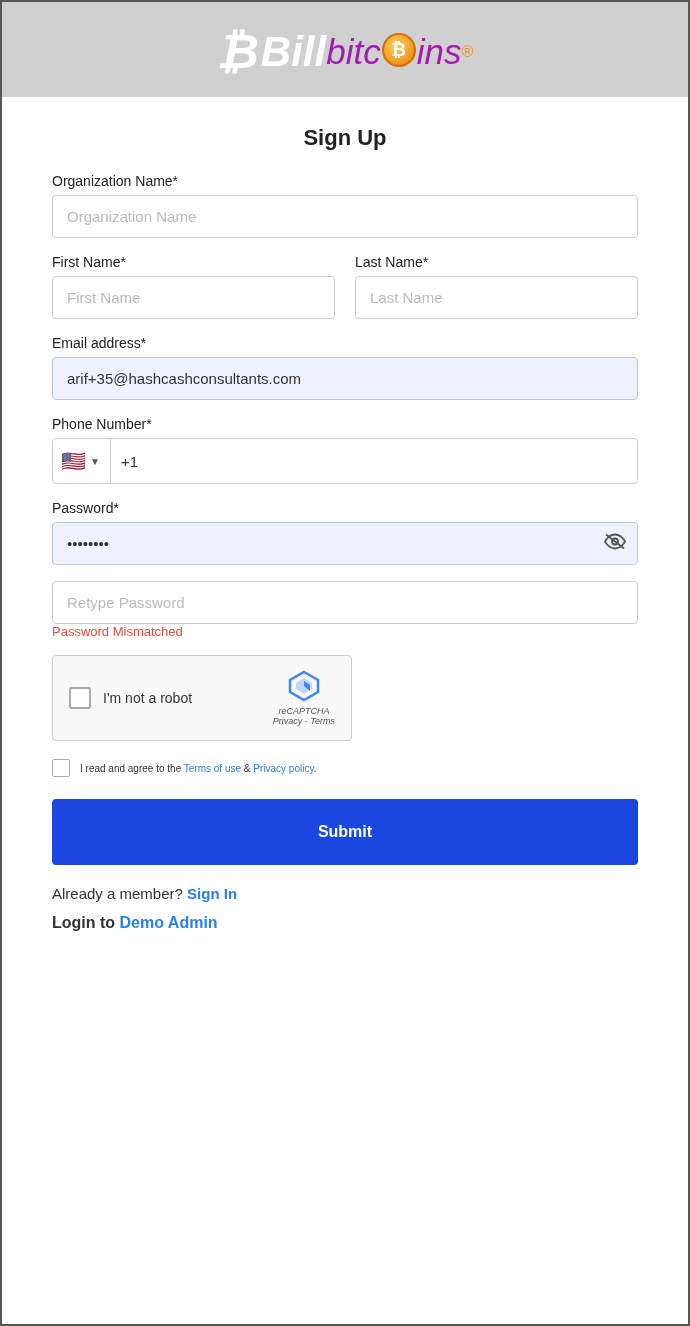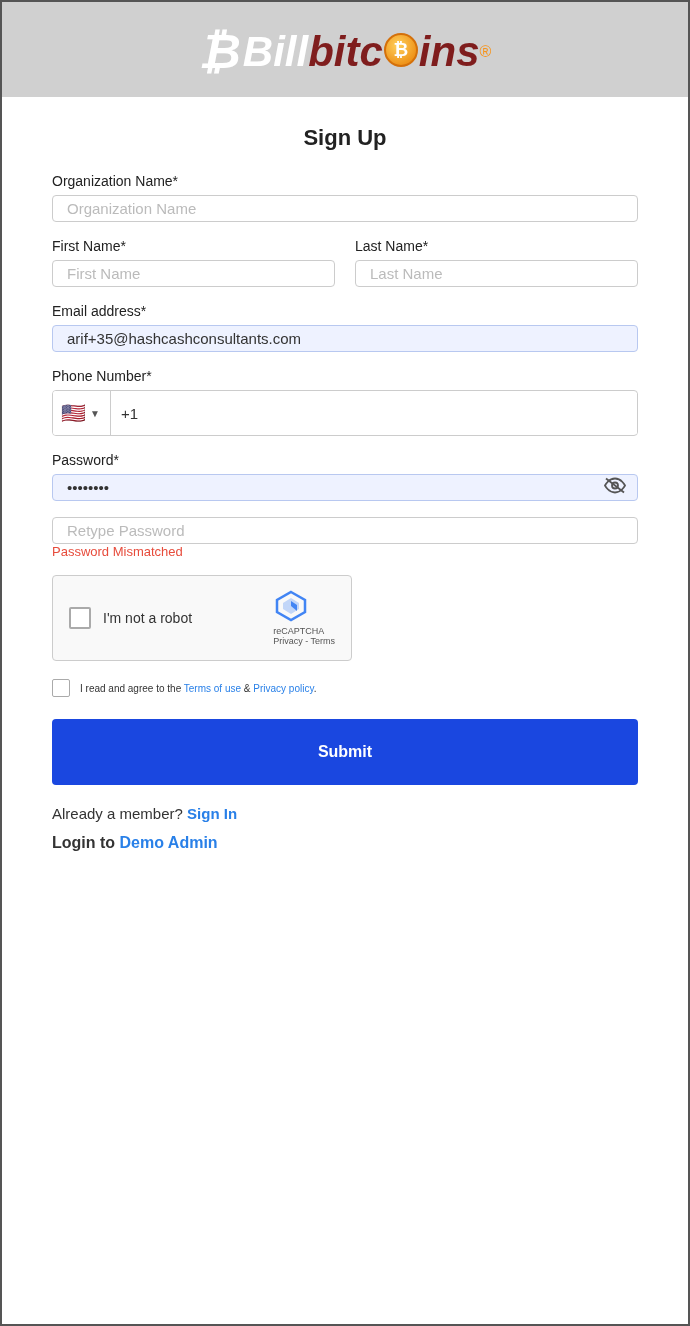--- a/index.html
+++ b/index.html
@@ -39,21 +39,21 @@
       margin-bottom: 16px;
     }
     .field-label {
       font-size: 14px;
       color: #222;
       margin-bottom: 6px;
       display: block;
     }
     .field-input {
       width: 100%;
-      padding: 4px 14px;
+      padding: 12px 14px;
       border: 1.5px solid #ccc;
       border-radius: 4px;
       font-size: 15px;
       color: #333;
       outline: none;
       background: #fff;
     }
     .field-input::placeholder {
       color: #bbb;
     }
@@ -144,20 +144,22 @@
       border: 2px solid #aaa;
       background: #fff;
       border-radius: 2px;
       cursor: pointer;
     }
     .recaptcha-label {
       font-size: 14px;
       color: #333;
     }
     .recaptcha-right {
+      text-align: center;
+      font-style: italic;
     }
     .recaptcha-brand {
       font-size: 9px;
       color: #555;
       display: block;
     }
     .terms-row {
       display: flex;
       align-items: center;
       gap: 10px;
@@ -223,23 +225,23 @@
       font-style: italic;
       margin-right: 2px;
     }
     .logo-bill-part {
       color: #fff;
       font-size: 42px;
       font-weight: bold;
       font-style: italic;
     }
     .logo-orange-part {
-      color: #7f1d1d;
-      font-size: 42px;
-      font-weight: bold;
+      color: #a21caf;
+      font-size: 35px;
+      font-weight: normal;
       font-style: italic;
     }
     .coin-o {
       display: inline-block;
       width: 34px;
       height: 34px;
       background: radial-gradient(circle at 40% 35%, #ffd15e, #e87c00);
       border-radius: 50%;
       vertical-align: middle;
       position: relative;

